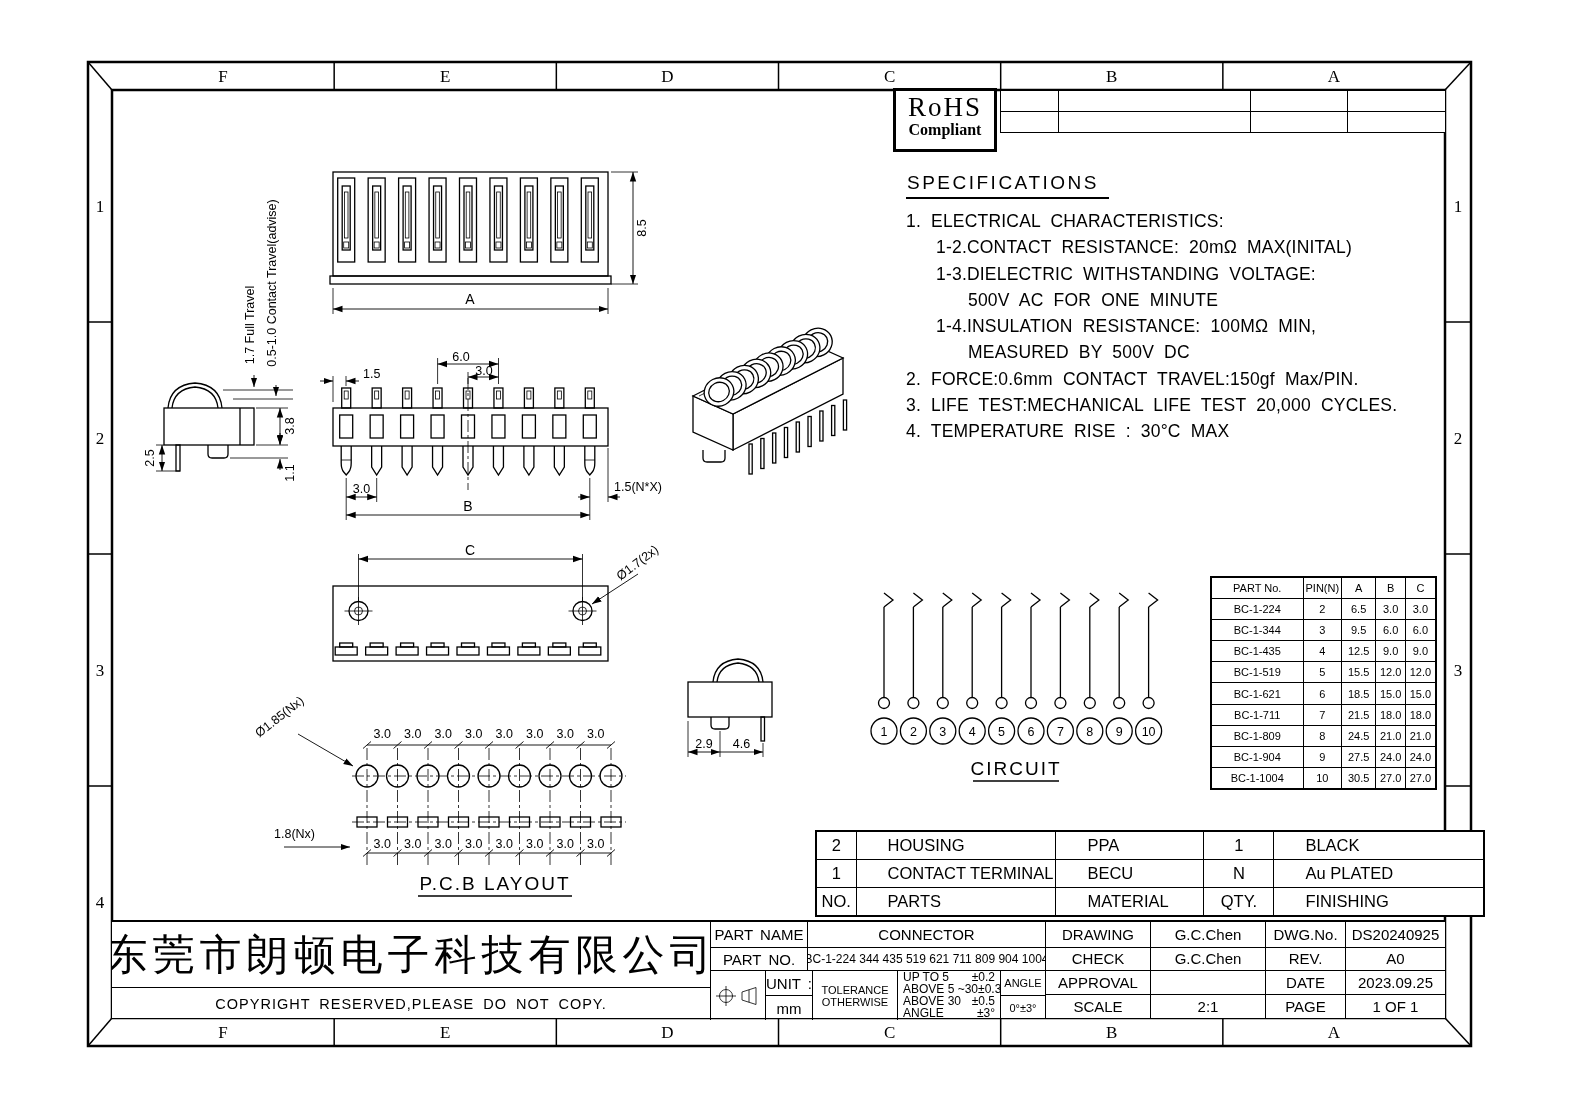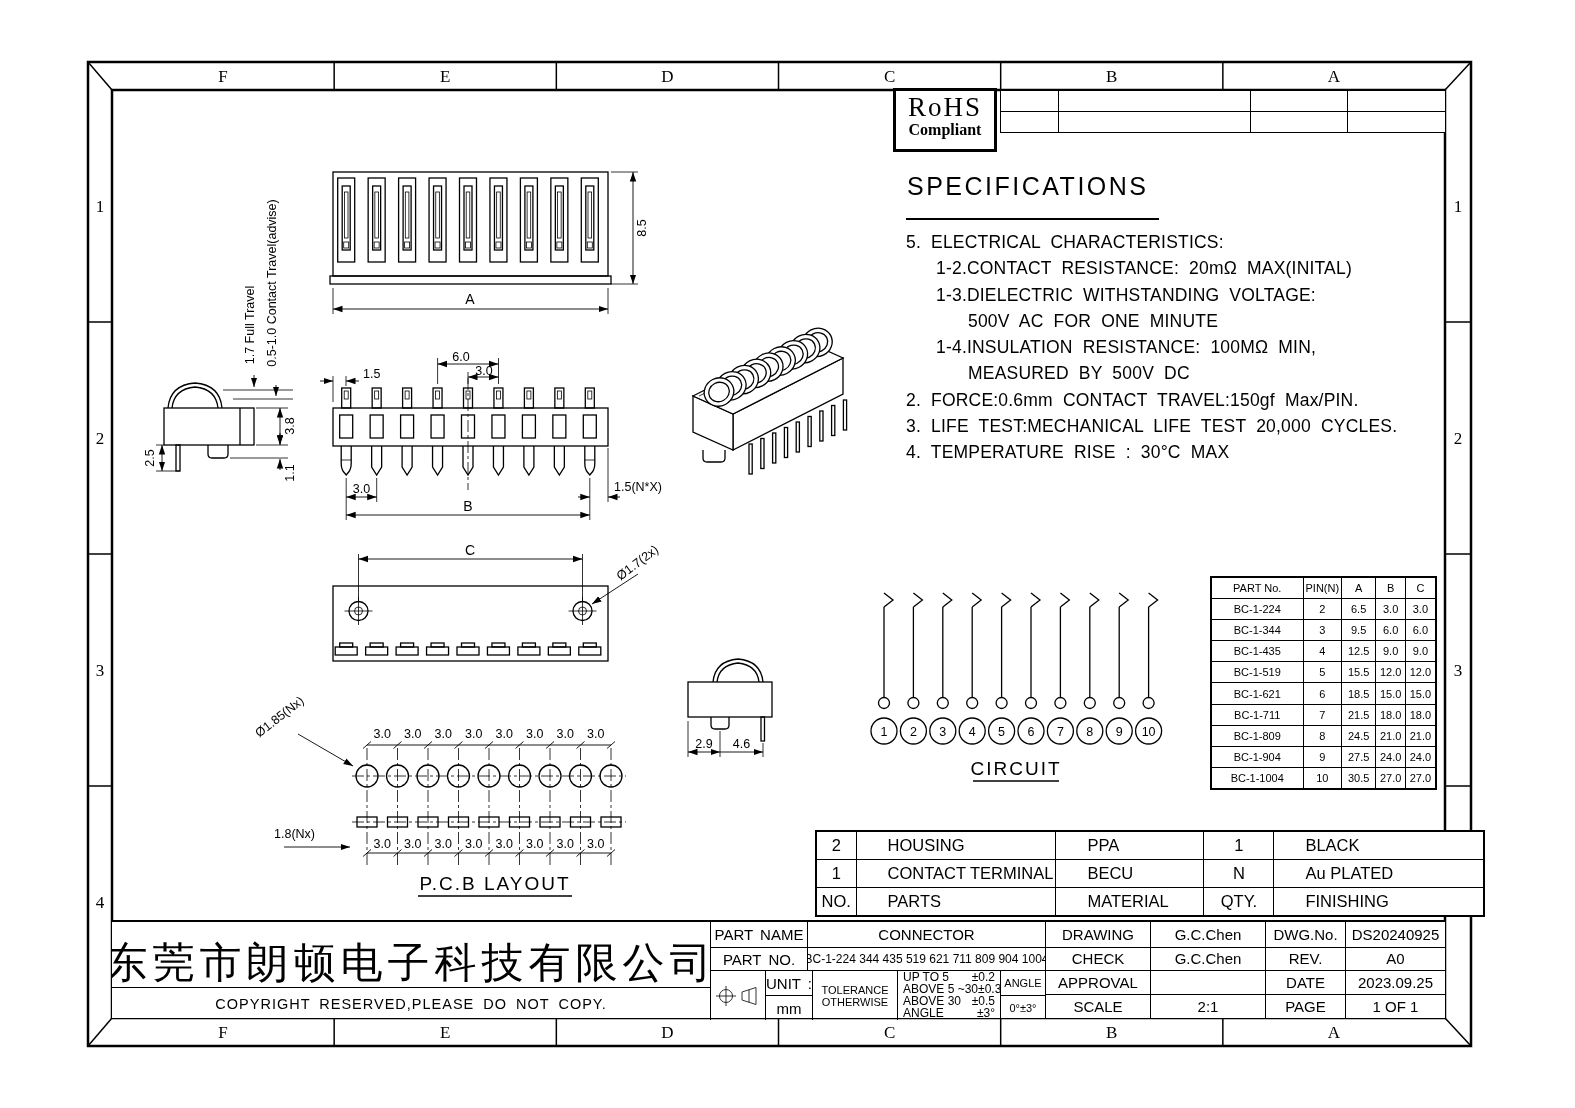--- a/index.html
+++ b/index.html
@@ -29,22 +29,22 @@
   td{border:1px solid #000;text-align:center;padding:0 2px;white-space:nowrap;}
   #rev{left:1000px;top:90px;}
   #rev td{border:1.5px solid #000;height:20px;font-size:12px;}
   #parts{left:1210px;top:576px;border:2px solid #000;}
   #parts td{height:20.1px;font-size:11px;}
   #mat{left:815px;top:830px;border:2px solid #000;}
   #mat td{border:1.5px solid #000;height:27px;font-size:16.5px;}
   #mat td.al{text-align:left;padding-left:31px;}
   
   #specs{left:906px;top:172px;width:565px;}
-  #specs .title{font-size:25px;letter-spacing:2.5px;border-bottom:2.5px solid #000;
-                display:inline-block;padding:0 10px 17px 1px;margin-bottom:9px;}
+  #specs .title{font-size:19px;letter-spacing:2.5px;border-bottom:2.5px solid #000;
+                display:inline-block;padding:0 10px 3px 1px;margin-bottom:9px;}
   .spec-line{font-size:17.5px;line-height:26.3px;letter-spacing:0.2px;word-spacing:5px;white-space:nowrap;}
   .ind1{padding-left:30px;}
   .ind2{padding-left:62px;}
   
   #titleblock{left:112px;top:920px;width:1333px;height:98px;border-top:2.5px solid #000;box-sizing:border-box;background:#fff;}
   .tb-cell{position:absolute;box-sizing:border-box;border-left:1.5px solid #000;border-top:1.5px solid #000;
            display:flex;align-items:center;justify-content:center;white-space:nowrap;overflow:hidden;}
   .nt{border-top:none!important;} .nl{border-left:none!important;}
   #company{font-family:"Liberation Serif",serif;font-size:42px;letter-spacing:5px;}
   #copyright{font-size:14.5px;letter-spacing:1px;word-spacing:4px;}
@@ -140,21 +140,21 @@
           <td>&nbsp;</td>
           <td>&nbsp;</td>
           <td>&nbsp;</td>
         </tr>
       </tbody>
   </table>
 
   <div id="specs" class="abs">
     <div class="title">SPECIFICATIONS</div>
     <div id="spec-lines">
-        <div class="spec-line ind0">5. ELECTRICAL CHARACTERISTICS:</div>
+        <div class="spec-line ind0">1. ELECTRICAL CHARACTERISTICS:</div>
         <div class="spec-line ind1">1-2.CONTACT RESISTANCE: 20mΩ MAX(INITAL)</div>
         <div class="spec-line ind1">1-3.DIELECTRIC WITHSTANDING VOLTAGE:</div>
         <div class="spec-line ind2">500V AC FOR ONE MINUTE</div>
         <div class="spec-line ind1">1-4.INSULATION RESISTANCE: 100MΩ MIN,</div>
         <div class="spec-line ind2">MEASURED BY 500V DC</div>
         <div class="spec-line ind0">2. FORCE:0.6mm CONTACT TRAVEL:150gf Max/PIN.</div>
         <div class="spec-line ind0">3. LIFE TEST:MECHANICAL LIFE TEST 20,000 CYCLES.</div>
         <div class="spec-line ind0">4. TEMPERATURE RISE : 30°C MAX</div>
       </div>
   </div>
@@ -655,21 +655,21 @@
           <td>NO.</td>
           <td class="al">PARTS</td>
           <td class="al">MATERIAL</td>
           <td>QTY.</td>
           <td class="al">FINISHING</td>
         </tr>
       </tbody>
   </table>
 
   <div id="titleblock" class="abs">
-    <div class="tb-cell nt nl" id="company" style="left:0;top:8px;width:598px;height:65px">东莞市朗顿电子科技有限公司</div>
+    <div class="tb-cell nt nl" id="company" style="left:0;top:0;width:598px;height:65px">东莞市朗顿电子科技有限公司</div>
     <div class="tb-cell nl" id="copyright" style="left:0;top:65px;width:598px;height:33px">COPYRIGHT RESERVED,PLEASE DO NOT COPY.</div>
 
     <div class="tb-cell nt tb-lab" style="left:598px;top:0;width:97px;height:25px">PART NAME</div>
     <div class="tb-cell nt tb-lab" style="left:695px;top:0;width:238px;height:25px">CONNECTOR</div>
     <div class="tb-cell tb-lab" style="left:598px;top:25px;width:97px;height:23px">PART NO.</div>
     <div class="tb-cell" id="partno-val" style="left:695px;top:25px;width:238px;height:23px">BC-1-224 344 435 519 621 711 809 904 1004</div>
 
     <div class="tb-cell" style="left:598px;top:48px;width:55px;height:50px">
       <svg style="position:static" width="48" height="24" viewBox="0 0 48 24">
         <circle class="thin" cx="12" cy="12" r="6.5"></circle>

